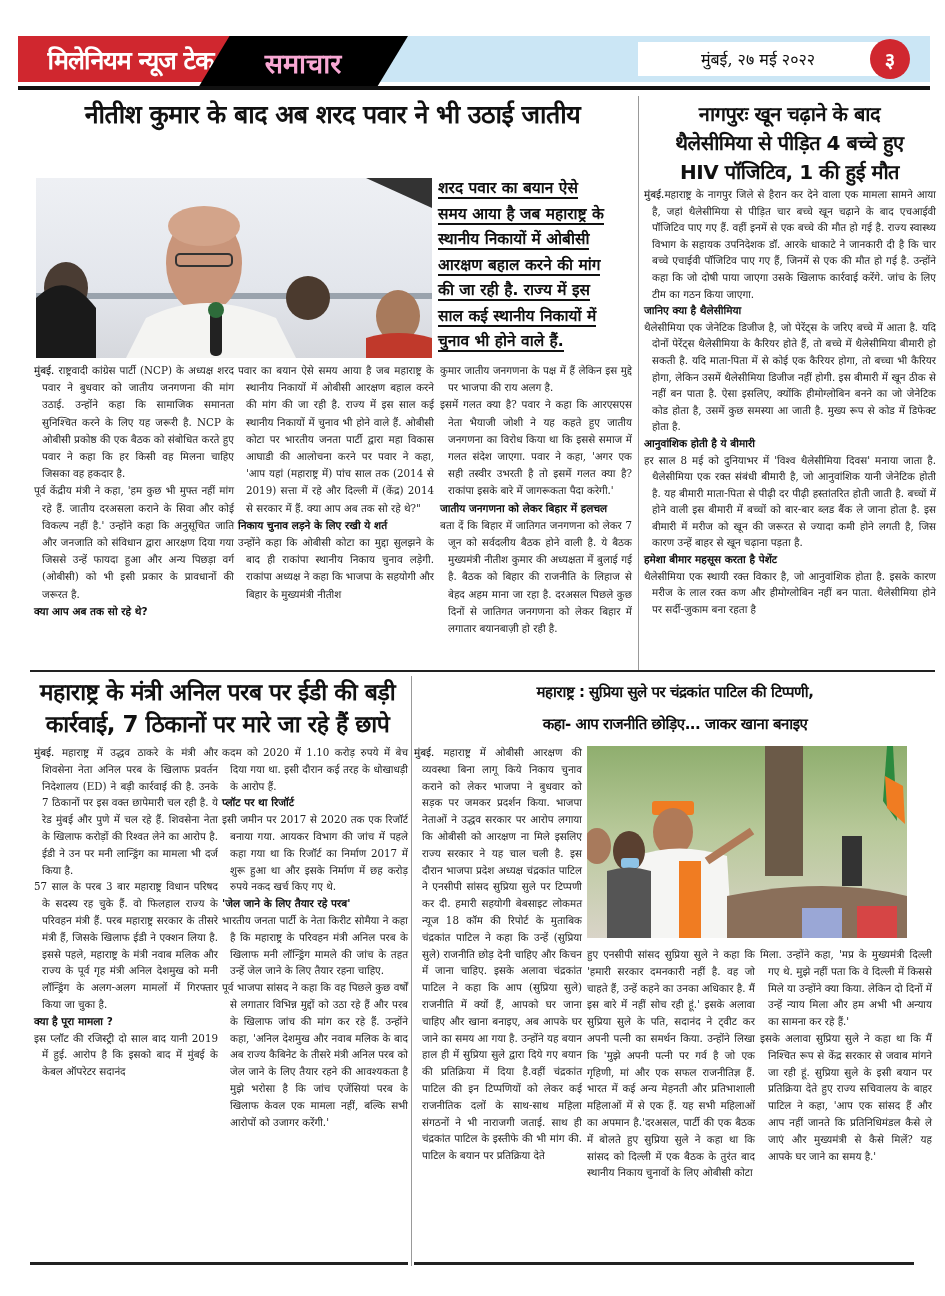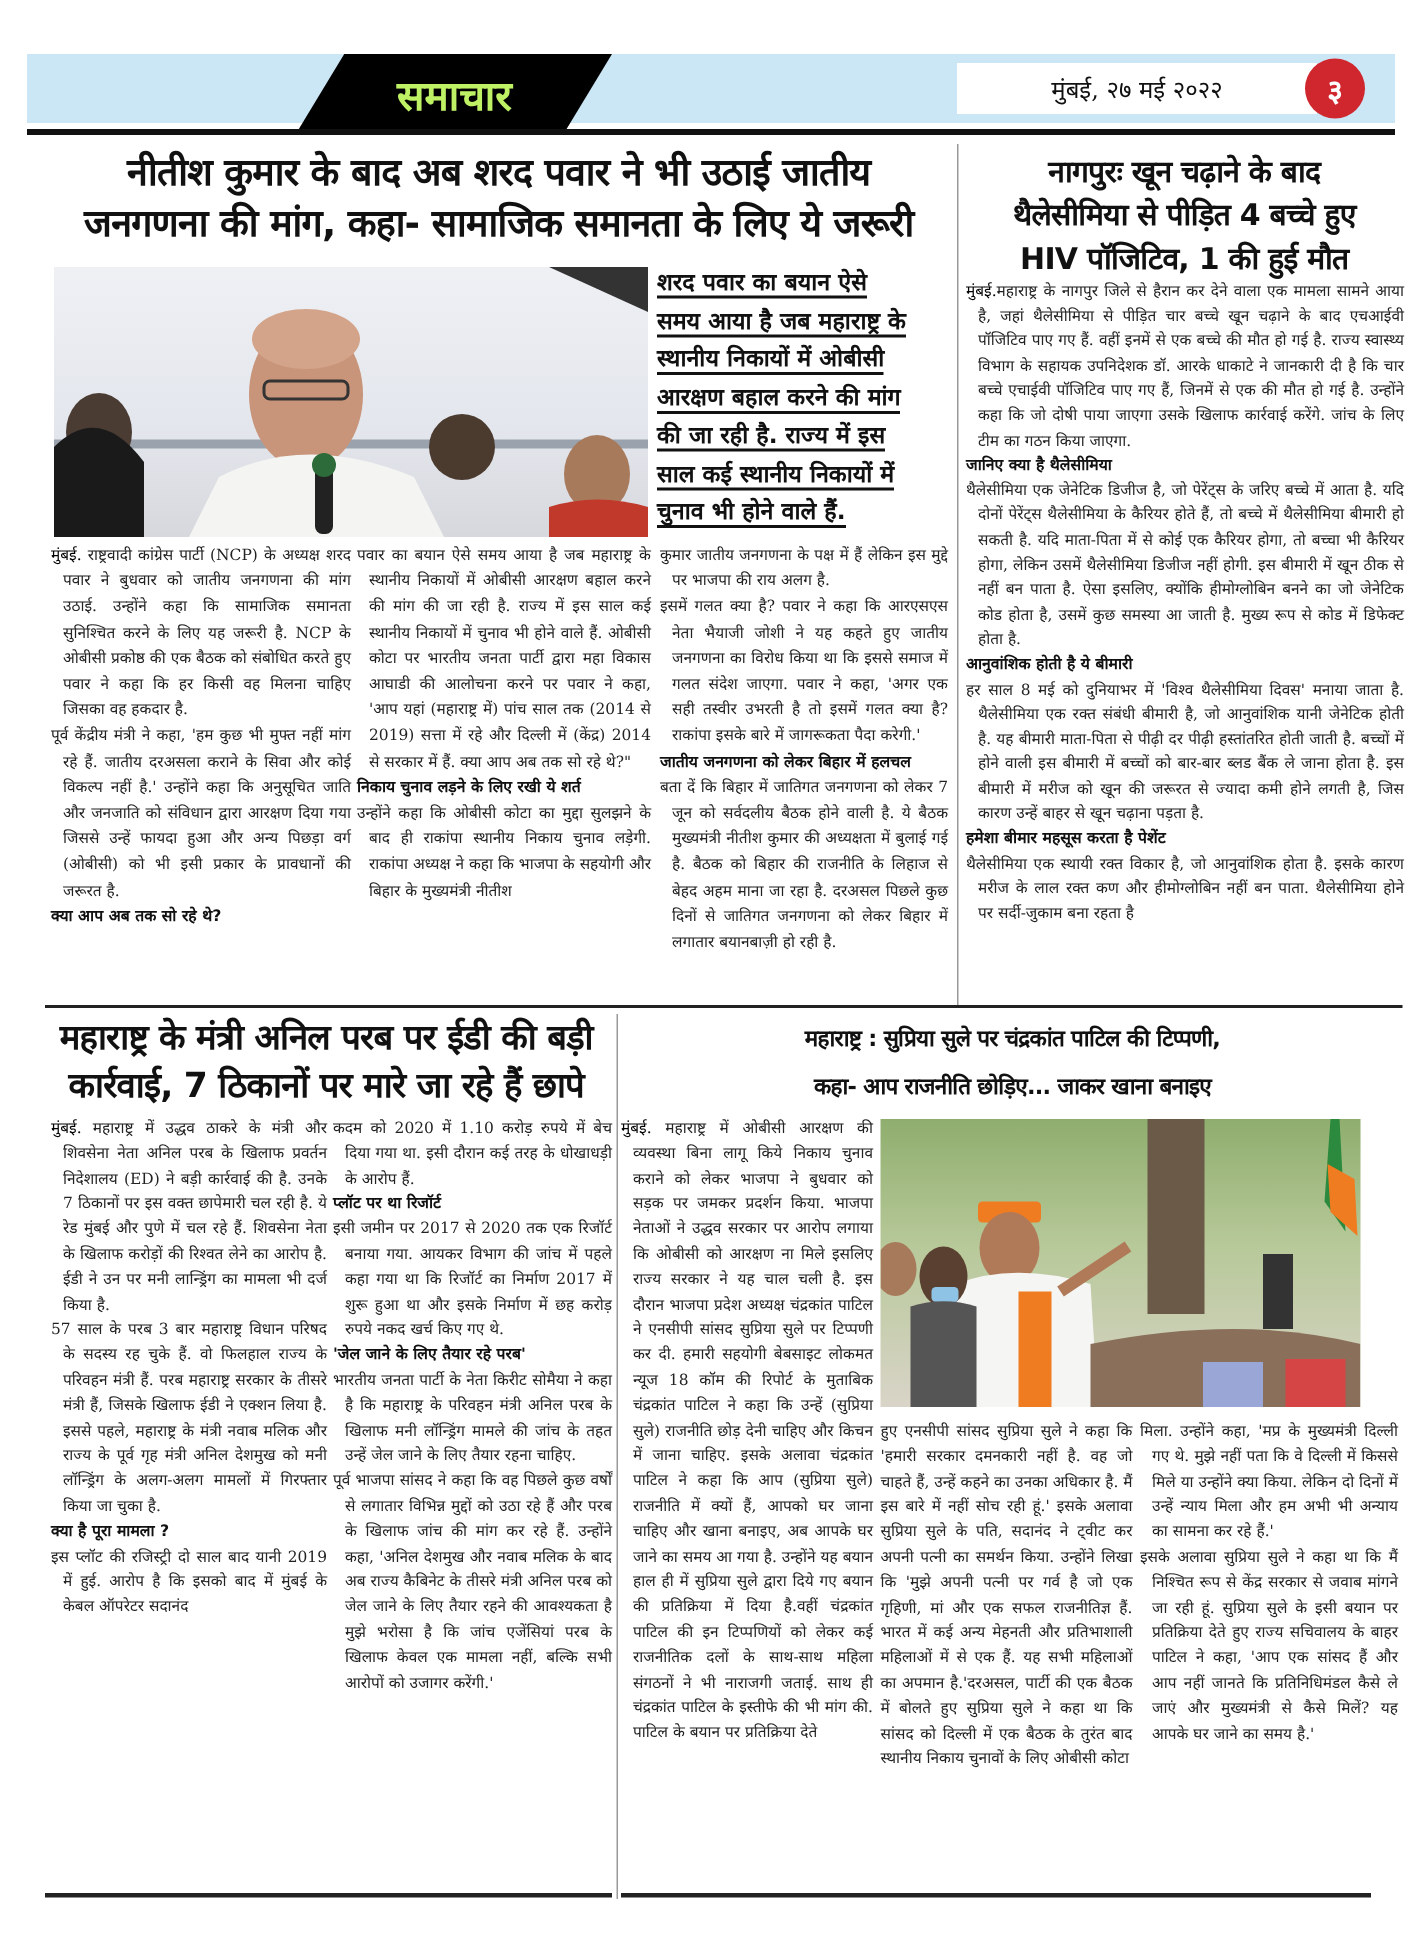--- a/index.html
+++ b/index.html
@@ -1,47 +1,47 @@
 <!DOCTYPE html>
 <html><head>
 <meta charset="utf-8">
 <style>
   *{box-sizing:border-box;margin:0;padding:0}
   body{width:945px;height:1296px;background:#fff;font-family:"DejaVu Serif",serif;color:#111;position:relative;overflow:hidden}
   .masthead{position:absolute;left:18px;top:36px;width:912px;height:46px;background:#cbe6f5}
   .mh-brand{position:absolute;left:0;top:0;width:225px;height:46px;background:#d0272f;color:#fff;font:bold 25px "DejaVu Sans",sans-serif;display:flex;align-items:center;justify-content:center;letter-spacing:-1px}
-  .mh-section{position:absolute;left:185px;top:0;width:150px;height:52px;background:#000;color:#bef264;font:bold 27px "DejaVu Sans",sans-serif;display:flex;align-items:center;justify-content:center;clip-path:polygon(15% 0,100% 0,85% 100%,0 100%);width:210px;left:180px}
+  .mh-section{position:absolute;left:185px;top:0;width:150px;height:52px;background:#000;color:#f9a8d4;font:bold 27px "DejaVu Sans",sans-serif;display:flex;align-items:center;justify-content:center;clip-path:polygon(15% 0,100% 0,85% 100%,0 100%);width:210px;left:180px}
   .mh-date{position:absolute;left:620px;top:6px;width:240px;height:34px;background:#ffffff;font:16px "DejaVu Serif",serif;display:flex;align-items:center;justify-content:center}
   .mh-page{position:absolute;left:852px;top:8px;width:40px;height:40px;border-radius:50%;background:#d0272f;color:#fff;font:bold 20px "DejaVu Sans",sans-serif;display:flex;align-items:center;justify-content:center;top:3px}
   .mh-rule{position:absolute;left:18px;top:86px;width:912px;height:4px;background:#111}
   .headline{position:absolute;font:bold 25px "DejaVu Sans",sans-serif;line-height:34px;text-align:center;letter-spacing:-0.5px;color:#111}
   .h-side{font-size:20px;line-height:29px}
   .photo{position:absolute;overflow:hidden}
   .body-text{position:absolute;font:10.3px "DejaVu Serif",serif;line-height:17.2px;text-align:justify;color:#222}
   .body-text p{text-indent:-8px;padding-left:8px;margin-bottom:0}
   .body-text .sub{font-family:"DejaVu Sans",sans-serif;font-weight:bold;font-size:10.5px;text-indent:0;padding-left:0;color:#111}
   .lead{font-weight:normal;color:#000}
   .pull{position:absolute;left:438px;top:176px;width:195px;font:bold 15.5px "DejaVu Sans",sans-serif;line-height:25.5px;color:#111}
   .pull span{border-bottom:2px solid #111}
   .col-rule{position:absolute;width:1px;background:#999}
   .h-rule{position:absolute;height:3px;background:#222}
 </style>
 </head>
 <body>
 
 <div class="masthead">
+  <div class="mh-brand">मिलेनियम न्यूज टेक</div>
   <div class="mh-section">समाचार</div>
   <div class="mh-date">मुंबई, २७ मई २०२२</div>
   <div class="mh-page">३</div>
 </div>
 <div class="mh-rule"></div>
 
 <div class="headline" style="left:30px;top:98px;width:605px">
   <div>नीतीश कुमार के बाद अब शरद पवार ने भी उठाई जातीय</div>
-  <div>जनगणना की मांग, कहा- सामाजिक समानता के लिए ये जरूरी</div>
 </div>
 
 <div class="photo" style="left:36px;top:178px;width:396px;height:180px;background:linear-gradient(180deg,#eef0f4 0%,#e3e6ec 60%,#d6d8dd 100%)">
   <svg width="396" height="180" viewBox="0 0 396 180">
     <polygon points="330,0 396,0 396,30" fill="#333"></polygon>
     <rect x="0" y="115" width="396" height="6" fill="#9aa3ad"></rect>
     <ellipse cx="30" cy="110" rx="22" ry="26" fill="#4a3c33"></ellipse>
     <path d="M0 120 Q30 90 60 130 L60 180 L0 180 Z" fill="#1a1a1a"></path>
     <ellipse cx="168" cy="85" rx="38" ry="50" fill="#c9957a"></ellipse>
     <ellipse cx="168" cy="48" rx="36" ry="20" fill="#d3a48a"></ellipse>

